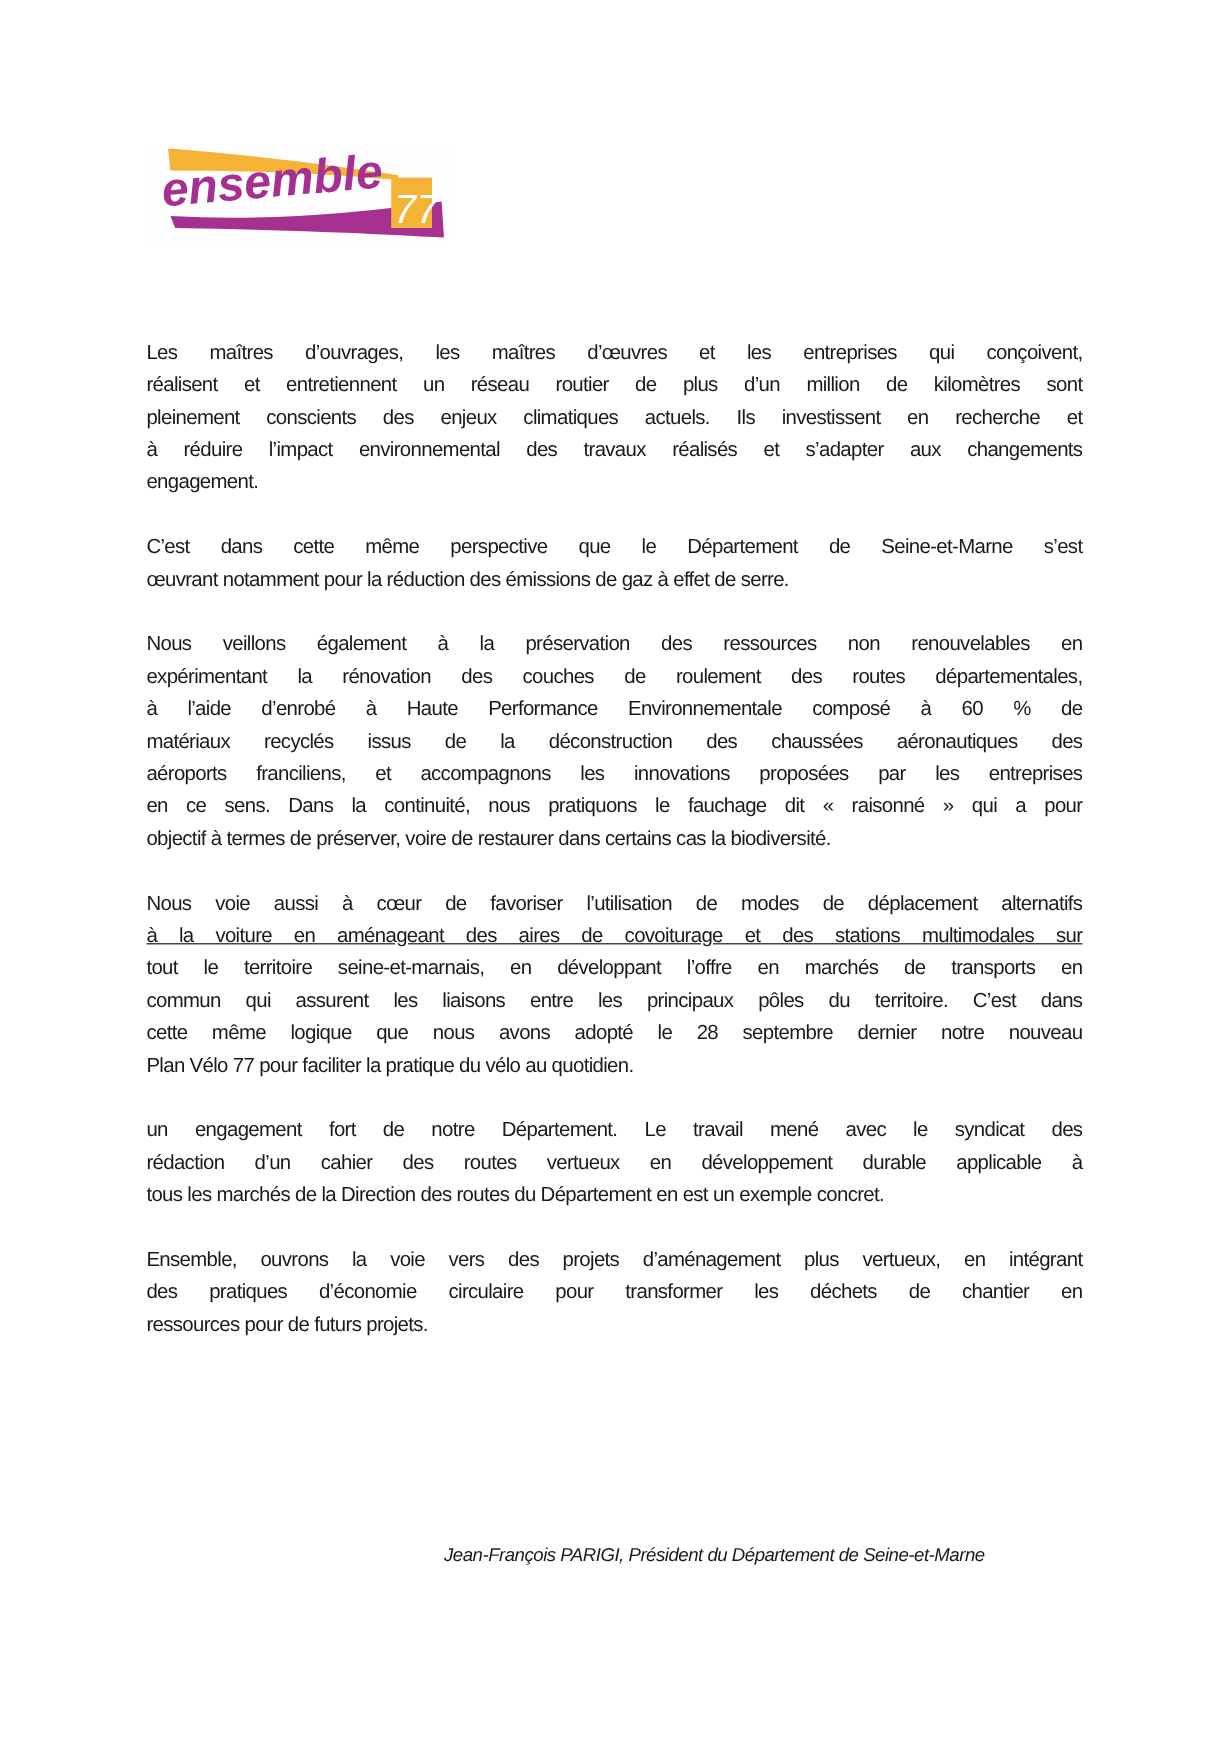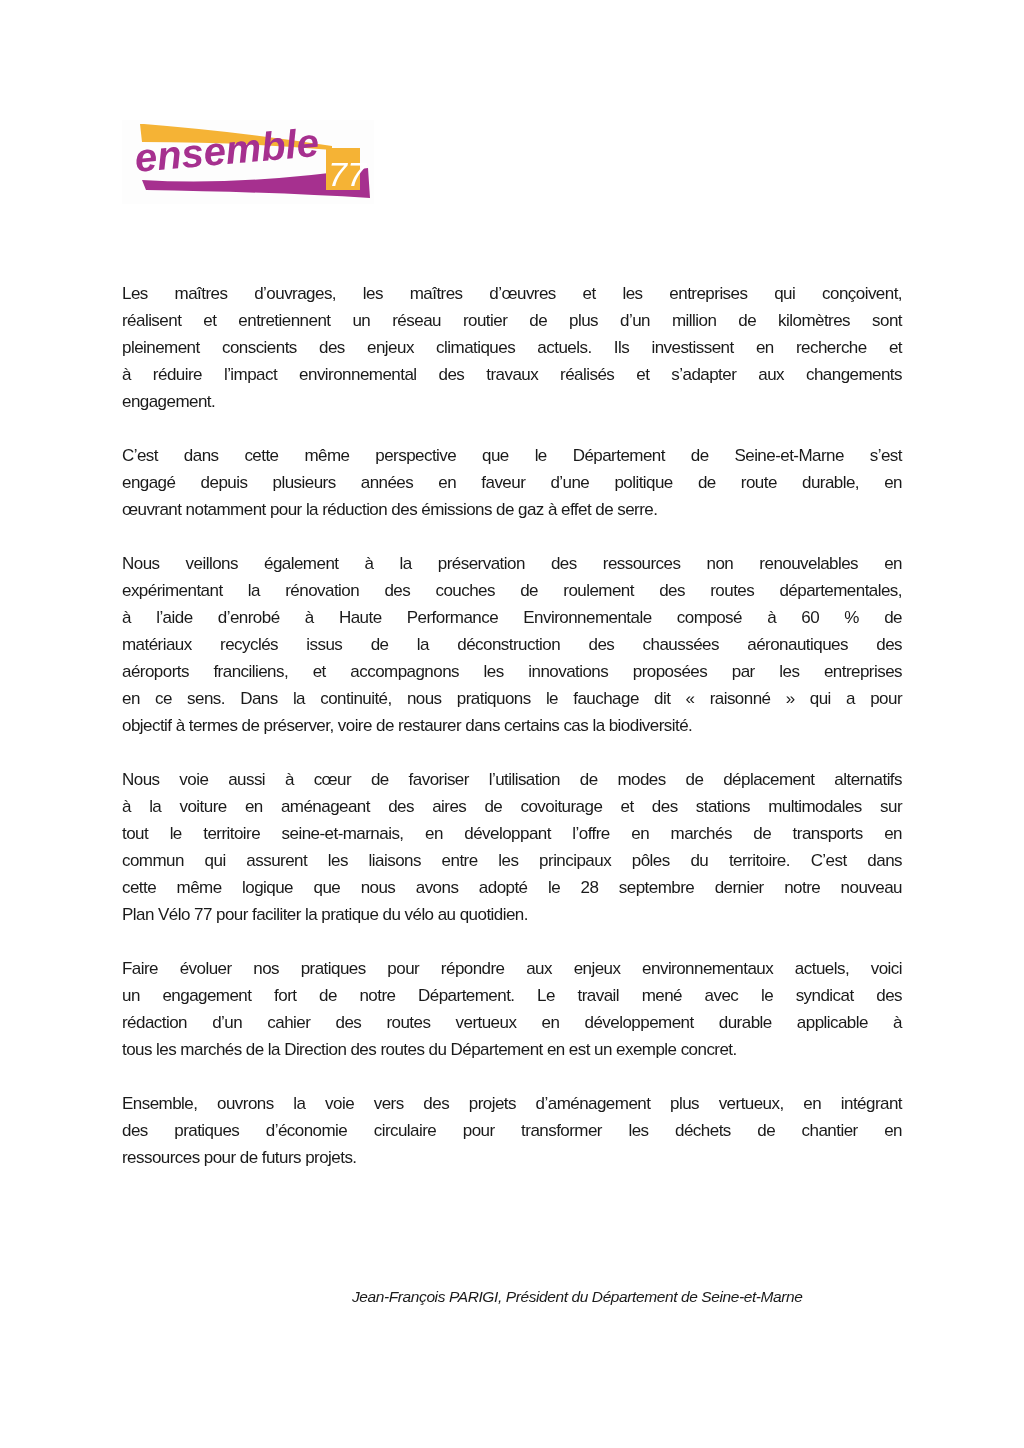--- a/index.html
+++ b/index.html
@@ -16,21 +16,21 @@
     line-height: 27px;
     white-space: nowrap;
     text-align: justify;
     text-align-last: justify;
     letter-spacing: -0.55px;
     word-spacing: 0px;
     transform-origin: left center;
   }
   .line.last { text-align-last: left; }
   .signature {
-    position:absolute; left:352px; top:1288px; width:530px;
+    position:absolute; left:370px; top:1288px; width:530px;
     font-family: "Liberation Sans", sans-serif;
     font-style: italic;
     font-size: 15.5px;
     color:#1a1a1a;
     letter-spacing:-0.4px;
     white-space:nowrap;
   }
 </style>
 </head>
 <body>
@@ -51,42 +51,40 @@
 <div class="content" id="body">
     <div class="para">
       <div class="line" style="white-space: nowrap; width: 780px;">Les maîtres d’ouvrages, les maîtres d’œuvres et les entreprises qui conçoivent,</div>
       <div class="line" style="white-space: nowrap; width: 780px;">réalisent et entretiennent un réseau routier de plus d’un million de kilomètres sont</div>
       <div class="line" style="white-space: nowrap; width: 780px;">pleinement conscients des enjeux climatiques actuels. Ils investissent en recherche et</div>
       <div class="line" style="white-space: nowrap; width: 780px;">à réduire l’impact environnemental des travaux réalisés et s’adapter aux changements</div>
       <div class="line last" style="white-space: nowrap;">engagement.</div>
     </div>
     <div class="para">
       <div class="line" style="white-space: nowrap; width: 780px;">C’est dans cette même perspective que le Département de Seine-et-Marne s’est</div>
-      <div class="line" style="white-space: nowrap; width: 780px;">engagé depuis plusieurs années en faveur d’une politique de route durable, en</div>
       <div class="line last" style="white-space: nowrap;">œuvrant notamment pour la réduction des émissions de gaz à effet de serre.</div>
     </div>
     <div class="para">
       <div class="line" style="white-space: nowrap; width: 780px;">Nous veillons également à la préservation des ressources non renouvelables en</div>
       <div class="line" style="white-space: nowrap; width: 780px;">expérimentant la rénovation des couches de roulement des routes départementales,</div>
       <div class="line" style="white-space: nowrap; width: 780px;">à l’aide d’enrobé à Haute Performance Environnementale composé à 60 % de</div>
       <div class="line" style="white-space: nowrap; width: 780px;">matériaux recyclés issus de la déconstruction des chaussées aéronautiques des</div>
       <div class="line" style="white-space: nowrap; width: 780px;">aéroports franciliens, et accompagnons les innovations proposées par les entreprises</div>
       <div class="line" style="white-space: nowrap; width: 780px;">en ce sens. Dans la continuité, nous pratiquons le fauchage dit « raisonné » qui a pour</div>
       <div class="line last" style="white-space: nowrap;">objectif à termes de préserver, voire de restaurer dans certains cas la biodiversité.</div>
     </div>
     <div class="para">
       <div class="line" style="white-space: nowrap; width: 780px;">Nous voie aussi à cœur de favoriser l’utilisation de modes de déplacement alternatifs</div>
-      <div class="line" style="white-space: nowrap; width: 780px;">à la voiture en aménageant des aires de covoiturage et des stations multimodales sur</div>
+      <div class="line" style="white-space: nowrap; width: 780px; text-decoration: underline;">à la voiture en aménageant des aires de covoiturage et des stations multimodales sur</div>
       <div class="line" style="white-space: nowrap; width: 780px;">tout le territoire seine-et-marnais, en développant l’offre en marchés de transports en</div>
       <div class="line" style="white-space: nowrap; width: 780px;">commun qui assurent les liaisons entre les principaux pôles du territoire. C’est dans</div>
       <div class="line" style="white-space: nowrap; width: 780px;">cette même logique que nous avons adopté le 28 septembre dernier notre nouveau</div>
       <div class="line last" style="white-space: nowrap;">Plan Vélo 77 pour faciliter la pratique du vélo au quotidien.</div>
     </div>
     <div class="para">
-      <div class="line" style="white-space: nowrap; width: 780px;">Faire évoluer nos pratiques pour répondre aux enjeux environnementaux actuels, voici</div>
       <div class="line" style="white-space: nowrap; width: 780px;">un engagement fort de notre Département.   Le travail mené avec le syndicat des</div>
       <div class="line" style="white-space: nowrap; width: 780px;">rédaction d’un cahier des routes vertueux en développement durable applicable à</div>
       <div class="line last" style="white-space: nowrap;">tous les marchés de la Direction des routes du Département en est un exemple concret.</div>
     </div>
     <div class="para">
       <div class="line" style="white-space: nowrap; width: 780px;">Ensemble, ouvrons la voie vers des projets d’aménagement plus vertueux, en intégrant</div>
       <div class="line" style="white-space: nowrap; width: 780px;">des pratiques d’économie circulaire pour transformer les déchets de chantier en</div>
       <div class="line last" style="white-space: nowrap;">ressources pour de futurs projets.</div>
     </div>
   </div>

